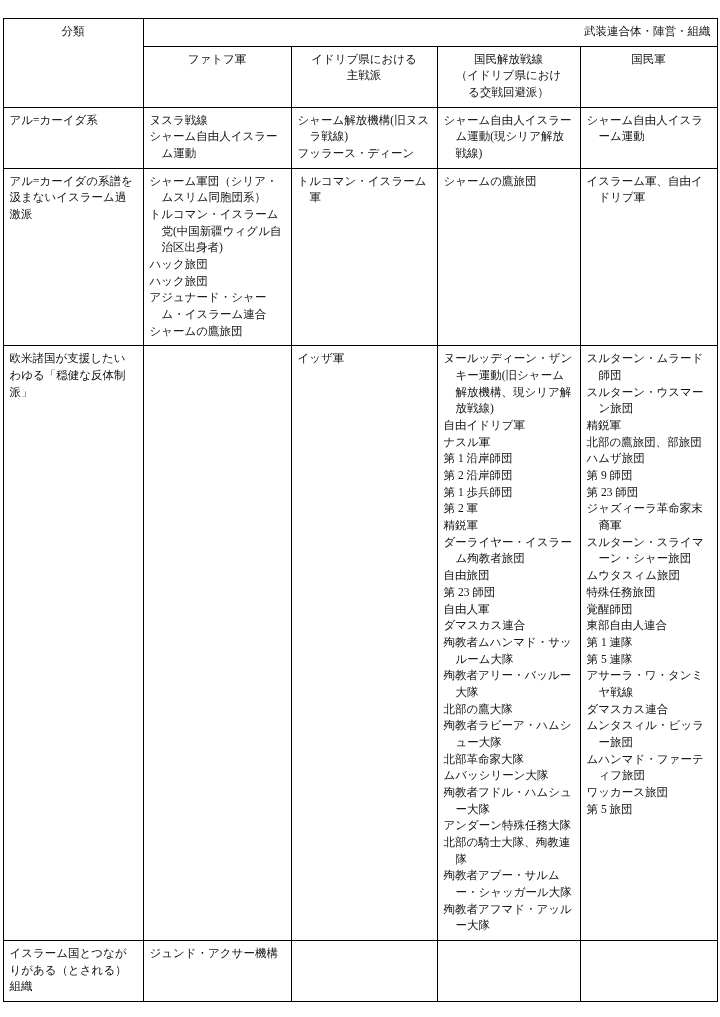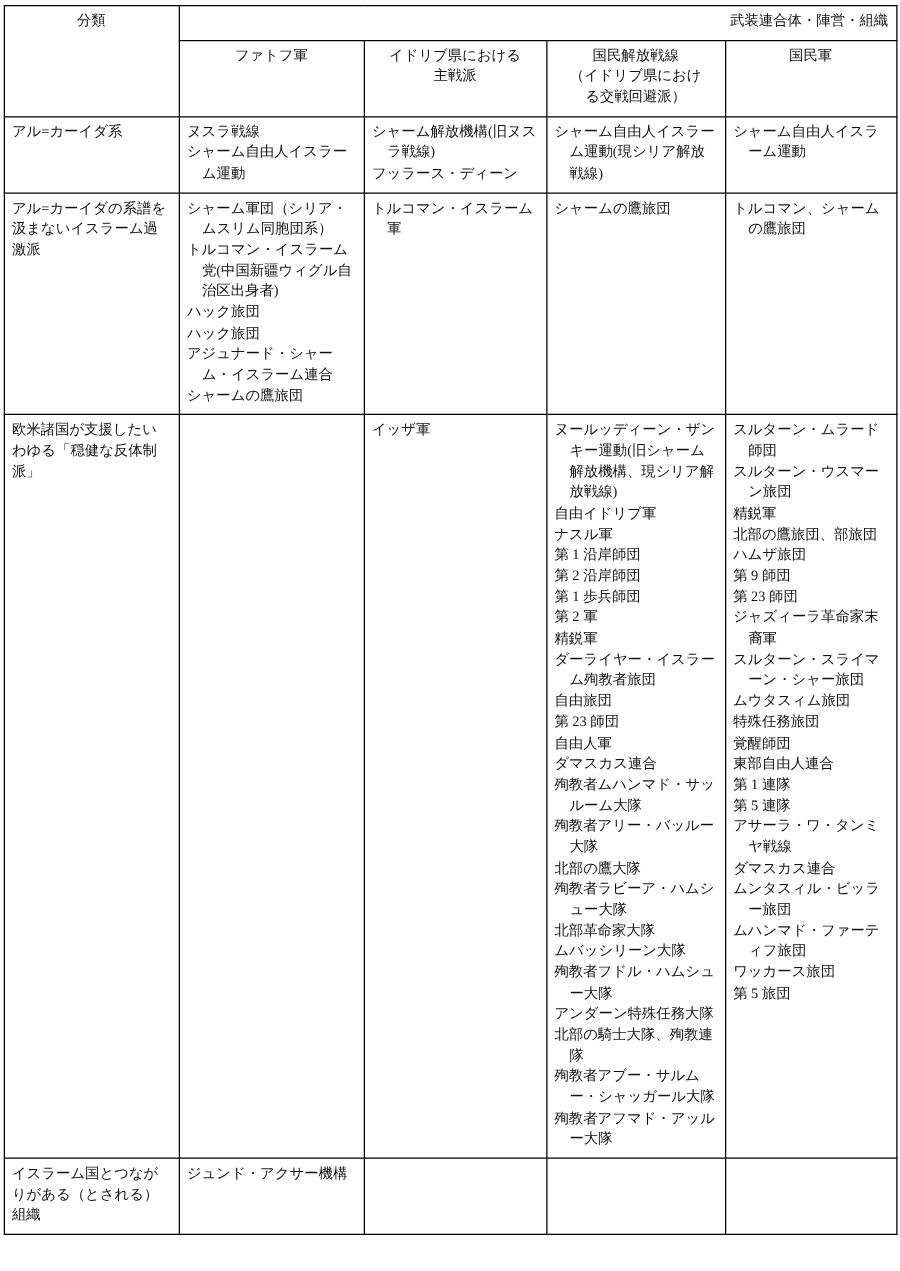--- a/index.html
+++ b/index.html
@@ -11,21 +11,21 @@
     width: 720px;
     height: 1017px;
     font-family: "Liberation Serif", "DejaVu Serif", serif;
     color: #111111;
     overflow: hidden;
   }
   .sheet {
     width: 720px;
     height: 1017px;
     box-sizing: border-box;
-    padding: 4px 2px 0 2px;
+    padding: 18px 2px 0 2px;
   }
   table.matrix {
     border-collapse: collapse;
     width: 714px;
     margin: 0 auto;
     table-layout: fixed;
   }
   table.matrix td, table.matrix th {
     border: 1px solid #000000;
     vertical-align: top;
@@ -138,21 +138,21 @@
               <li>トルコマン・イスラーム軍</li>
             </ul>
           </td>
         <td>
             <ul class="items">
               <li>シャームの鷹旅団</li>
             </ul>
           </td>
         <td>
             <ul class="items">
-              <li>トルコマン、シャームの鷹旅団</li>
+              <li>イスラーム軍、自由イドリブ軍</li>
             </ul>
           </td>
       </tr>
       <tr>
         <td class="rowhead">欧米諸国が支援したいわゆる「穏健な反体制派」</td>
         <td>
             <ul class="items"></ul>
           </td>
         <td>
             <ul class="items">

